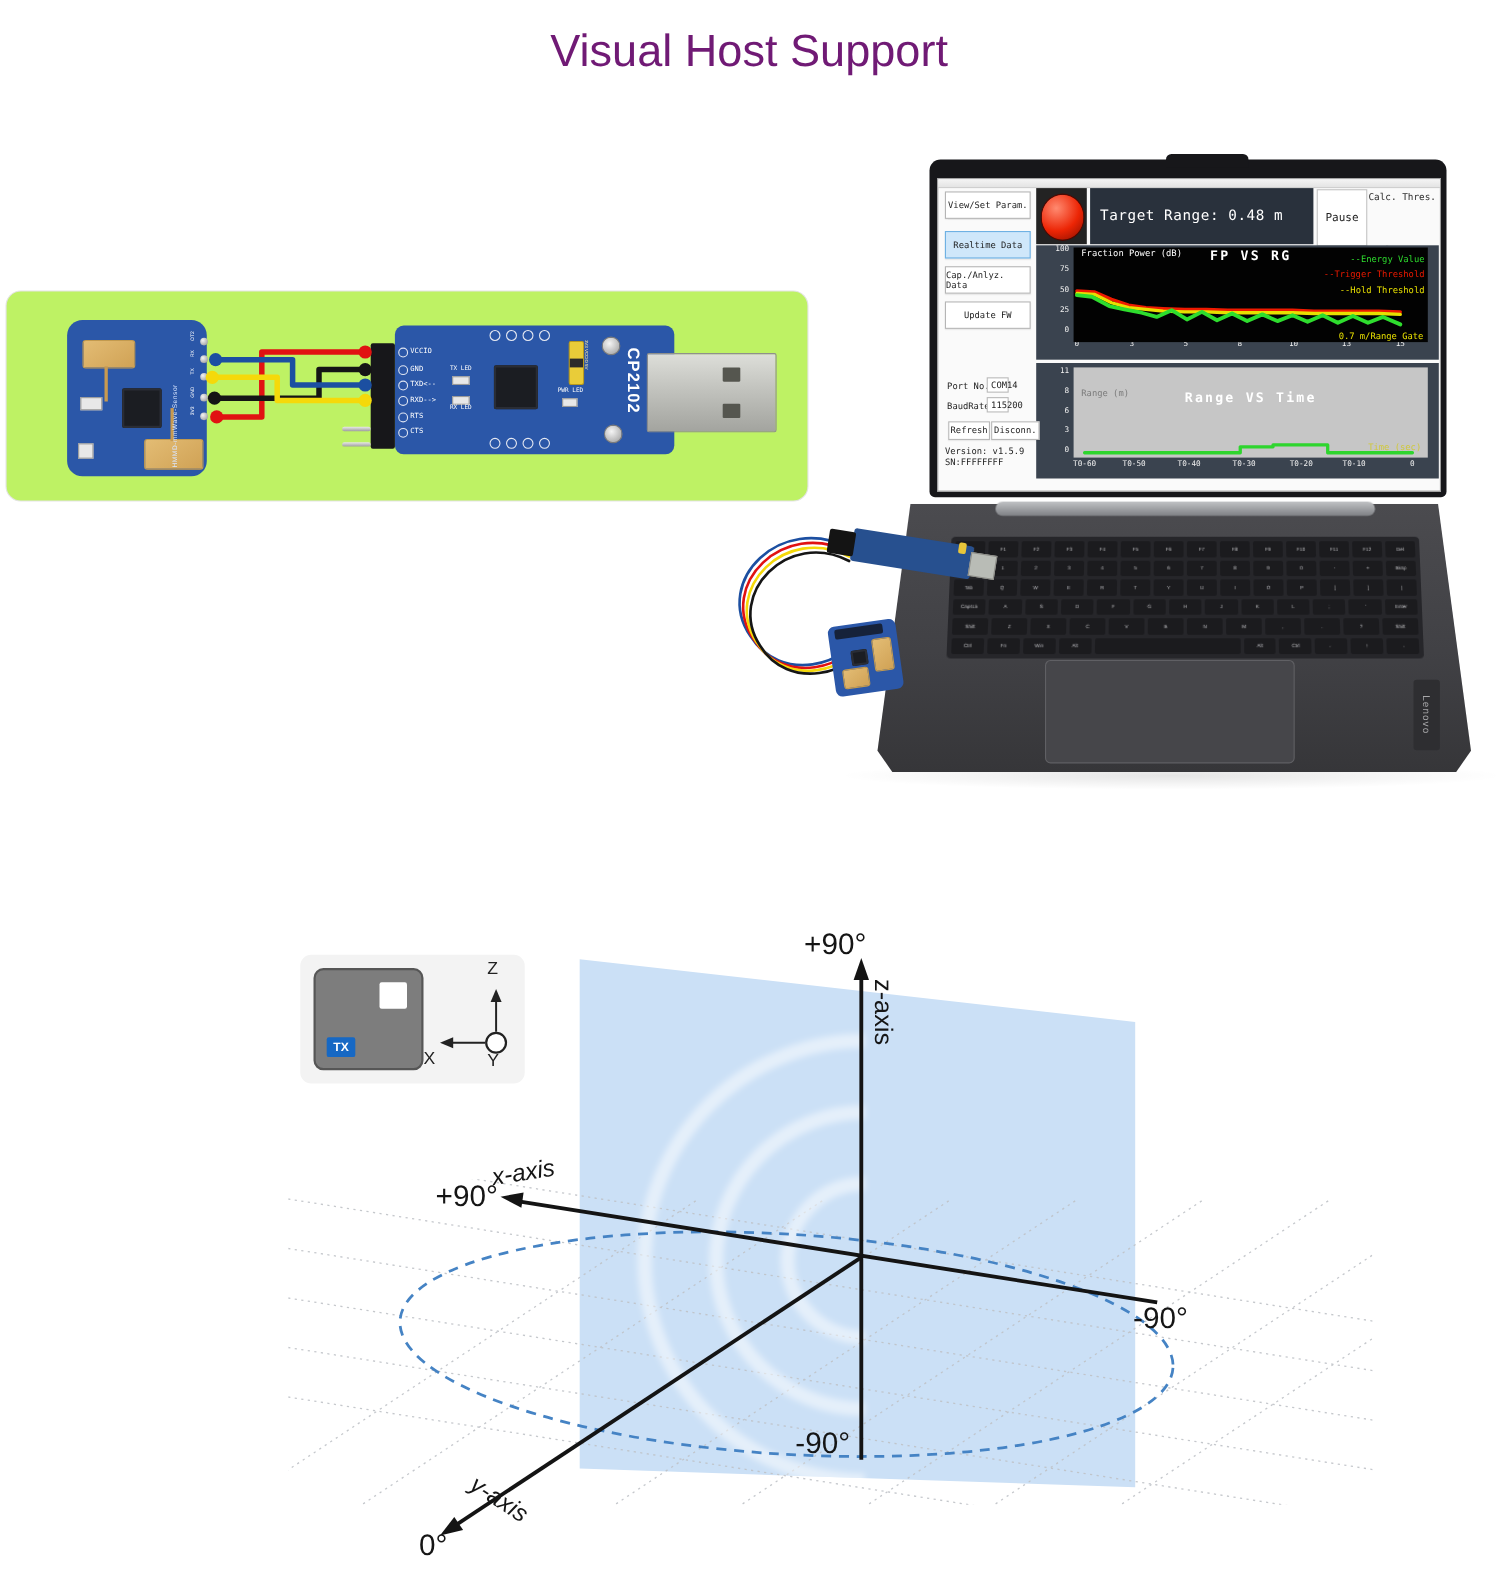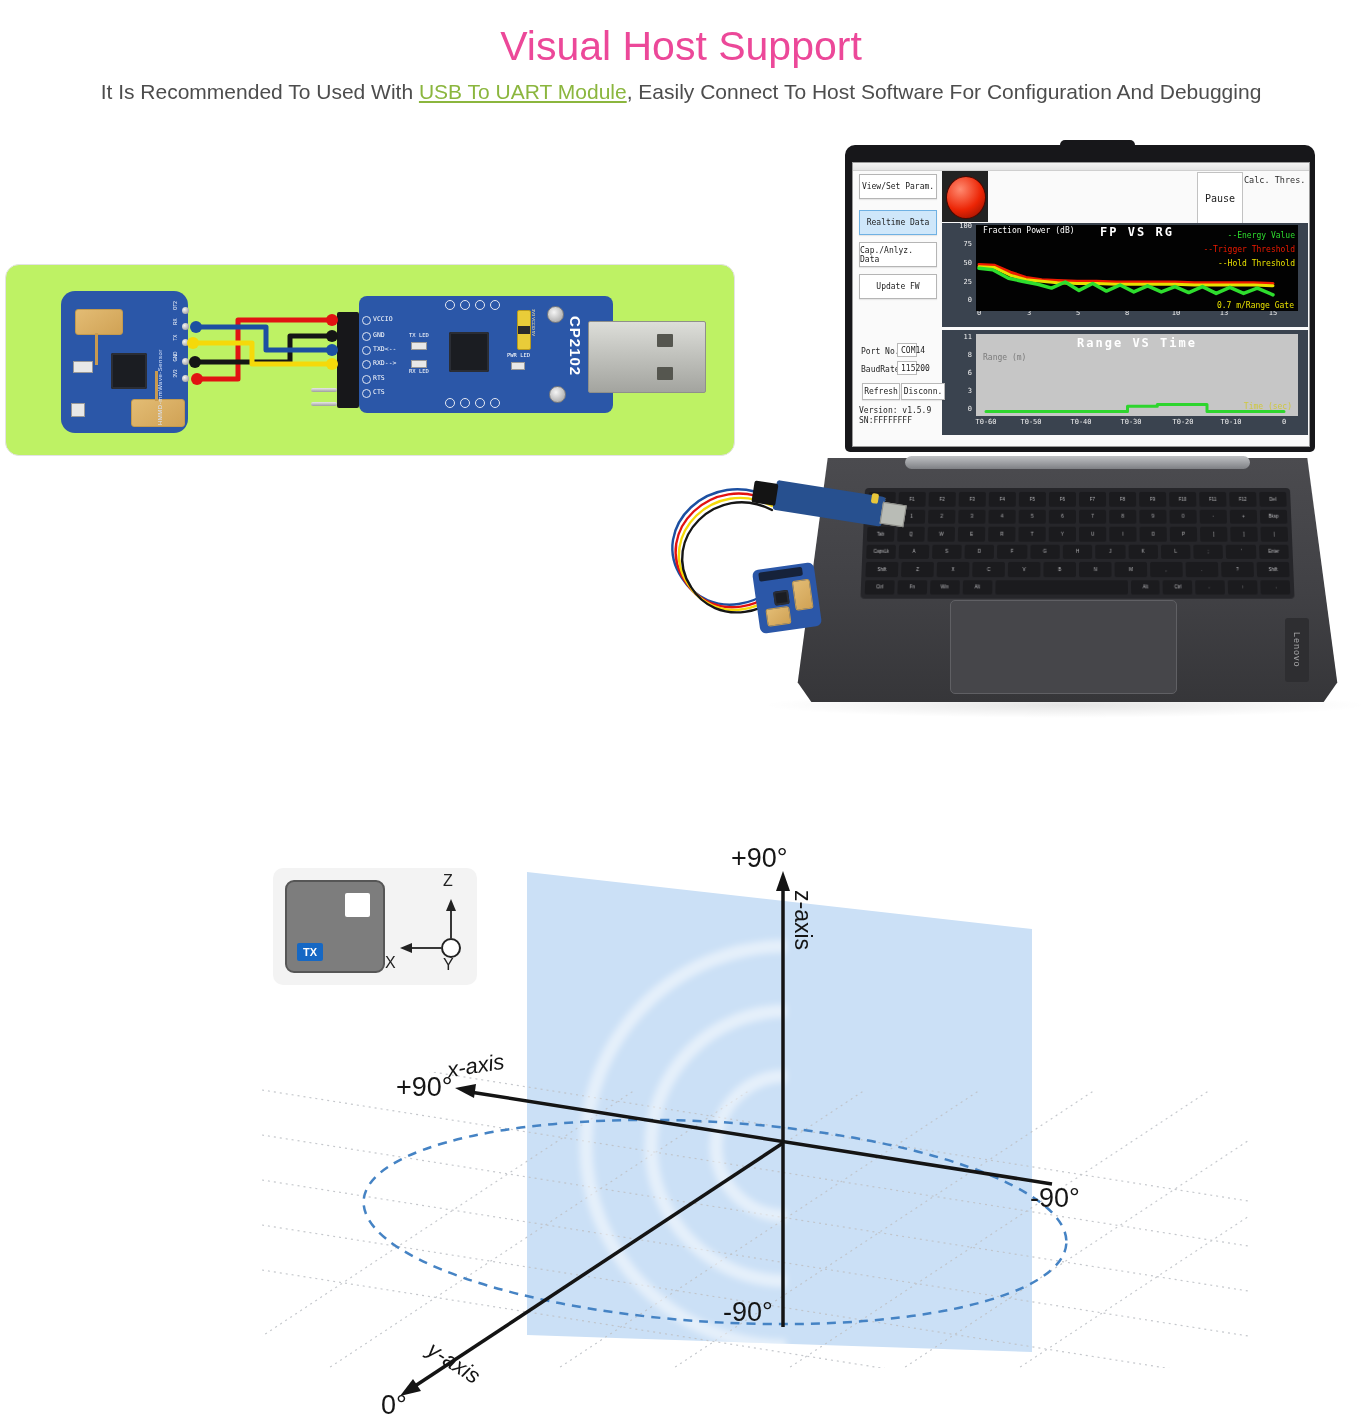--- a/index.html
+++ b/index.html
@@ -1,21 +1,21 @@
 <!DOCTYPE html>
 <html><head>
 <meta charset="utf-8">
 <style>
   html,body{margin:0;padding:0;background:#fff;}
   .page{position:relative;width:1362px;height:1426px;background:#fff;overflow:hidden;
         font-family:"Liberation Sans",sans-serif;color:#4e4e4e;}
   .abs{position:absolute;}
 
   
-  .h-title{position:absolute;left:0;width:100%;text-align:center;font-size:41px;font-weight:400;color:#ec4899;}
+  .h-title{position:absolute;left:0;width:100%;text-align:center;font-size:41px;font-weight:400;color:#701a75;}
   .subtitle{position:absolute;top:80px;left:0;width:100%;text-align:center;font-size:21px;color:#4d4d4d;}
   .subtitle a{color:#8bb63e;text-decoration:underline;cursor:pointer;}
 
   
   .wiring-box{position:absolute;left:5px;top:264px;width:728px;height:190px;background:#bef264;
               border:1px solid #e3e3e3;border-radius:14px;}
   .sensor-board{position:absolute;left:55px;top:26px;width:127px;height:142px;background:#2b57a8;border-radius:14px;}
   .patch{position:absolute;background:linear-gradient(145deg,#e3bc74,#d0a255);border-radius:3px;border:1px solid #c39a4e;}
   .chip{position:absolute;background:#1b1d22;border-radius:2px;box-shadow:inset 0 0 0 2px #2a2d35;}
   .sensor-vlabel{position:absolute;left:96px;top:12px;height:122px;writing-mode:vertical-rl;transform:rotate(180deg);
@@ -127,21 +127,20 @@
   .diagram-sensor .pins{position:absolute;left:6px;top:4px;right:24px;height:12px;display:flex;gap:5px;align-items:center;}
   .diagram-sensor .pins i{width:8px;height:8px;border-radius:50%;background:radial-gradient(circle at 35% 35%,#fff,#8c8c8c);}
   .dsvg{position:absolute;left:0;top:840px;z-index:2;}
 </style>
 </head>
 <body>
 
 <div class="page">
 
   <h1 class="h-title" style="top:-4px;">Visual Host Support</h1>
-  <p class="subtitle" style="margin:0;"><span>It Is Recommended To Used With </span><a>USB To UART Module</a><span>, Easily Connect To Host Software For Configuration And Debugging</span></p>
 
   <div class="wiring-box">
 
     <div class="sensor-board">
       <div class="patch" style="left:14px;top:18px;width:46px;height:24px;"></div>
       <div class="abs" style="left:34px;top:42px;width:3px;height:32px;background:#c89a50;"></div>
       <div class="patch" style="left:70px;top:108px;width:52px;height:26px;"></div>
       <div class="abs" style="left:94px;top:80px;width:3px;height:30px;background:#c89a50;"></div>
       <div class="chip" style="left:50px;top:62px;width:36px;height:36px;"></div>
       <div class="smd" style="left:12px;top:70px;width:18px;height:10px;"></div>
@@ -236,20 +235,21 @@
         <div class="titlebar"></div>
 
         <div class="nav-btn" style="top:11px;">View/Set Param.</div>
         <div class="nav-btn active" style="top:47px;">Realtime Data</div>
         <div class="nav-btn" style="top:79px;">Cap./Anlyz. Data</div>
         <div class="nav-btn" style="top:111px;">Update FW</div>
 
         <div class="red-ind">
             <div class="red-ball"></div>
           </div>
+        <div class="target-box">Target Range: 0.48 m</div>
         <div class="pause-btn">Pause</div>
         <div class="thres" style="top:12px;">Calc. Thres.</div>
         <div class="thres disabled" style="top:48px;margin-top:12px;">Apply Thres.</div>
 
         <div class="panel" style="top:60px;height:104px;">
           <span class="ytick" style="top:-1px;">100</span>
           <span class="ytick" style="top:17px;">75</span>
           <span class="ytick" style="top:36px;">50</span>
           <span class="ytick" style="top:55px;">25</span>
           <span class="ytick" style="top:73px;">0</span>
@@ -283,21 +283,21 @@
           <span class="ytick" style="top:75px;">0</span>
           <span class="xtick" style="left:44px;top:88px;">T0-60</span>
           <span class="xtick" style="left:89px;top:88px;">T0-50</span>
           <span class="xtick" style="left:139px;top:88px;">T0-40</span>
           <span class="xtick" style="left:189px;top:88px;">T0-30</span>
           <span class="xtick" style="left:241px;top:88px;">T0-20</span>
           <span class="xtick" style="left:289px;top:88px;">T0-10</span>
           <span class="xtick" style="left:342px;top:88px;">0</span>
           <div class="plot2">
             <span class="plot-text" style="left:7px;top:19px;color:rgba(110,110,110,.85);">Range (m)</span>
-            <span class="plot-title" style="top:2px;">Range VS Time</span>
+            <span class="plot-title" style="top:20px;">Range VS Time</span>
             <span class="plot-text" style="right:6px;bottom:5px;color:#cfc83e;">Time (sec)</span>
             <svg id="rt-svg" width="322" height="82" viewBox="0 0 322 82" style="position:absolute;left:0;top:0;">
                 <polyline points="10.0,77.6 151.5,77.6 151.5,72.2 181.3,72.2 181.3,70.5 231.0,70.5 231.0,77.6 308.0,77.6" fill="none" stroke="#2ed52e" stroke-width="3" stroke-linejoin="round" stroke-linecap="round"></polyline>
               </svg>
           </div>
         </div>
 
         <span class="fld" style="left:8px;top:184px;">Port No.</span>
         <div class="fld-box" style="left:44px;top:180px;">COM14</div>
         <span class="fld" style="left:8px;top:202px;">BaudRate</span>

